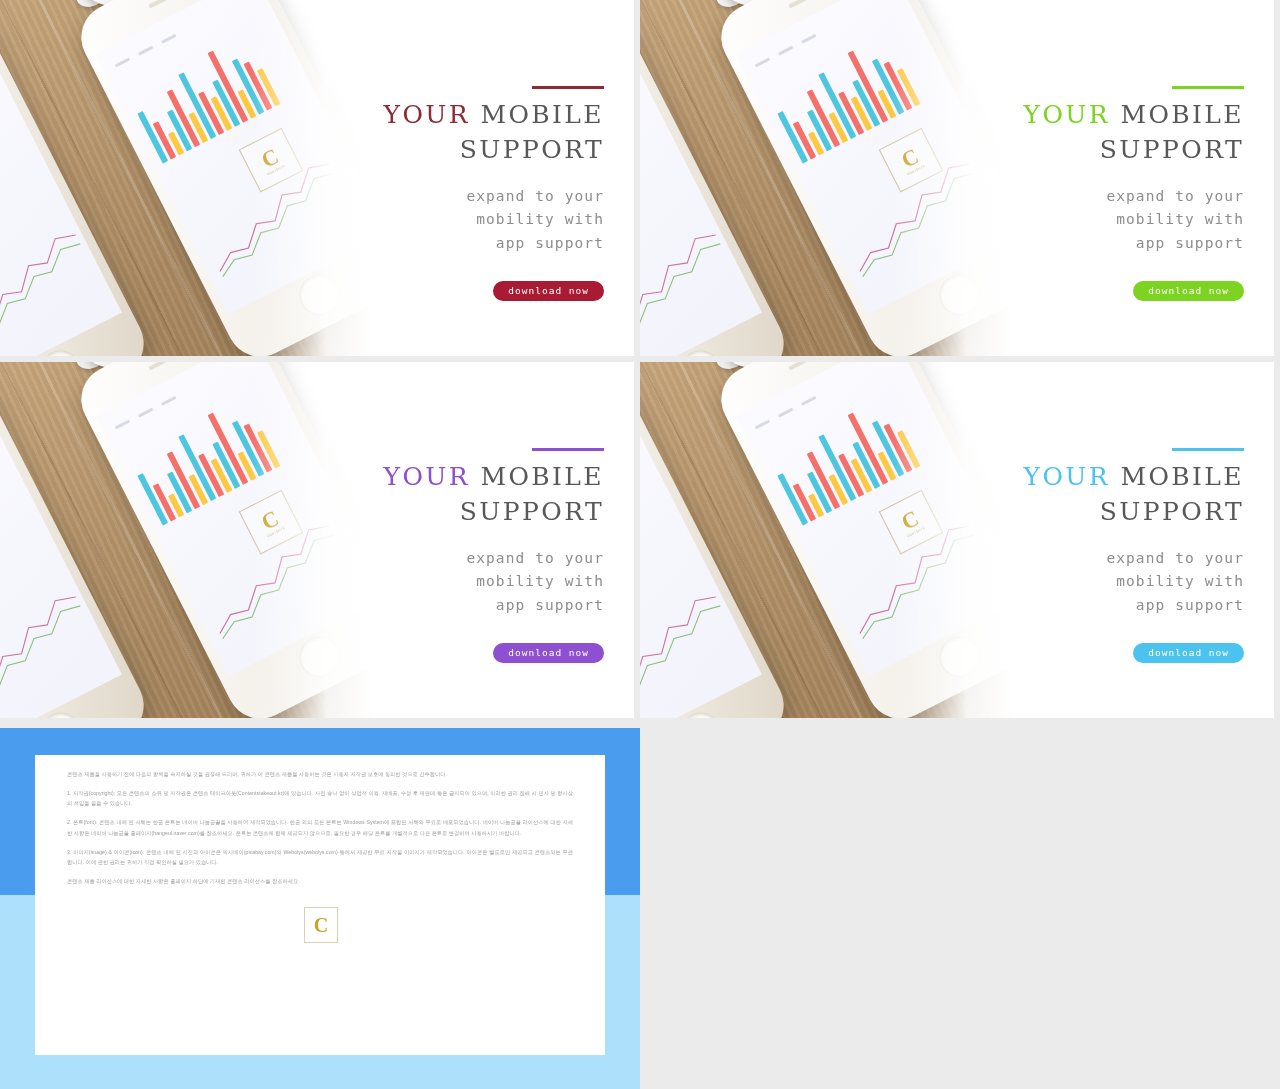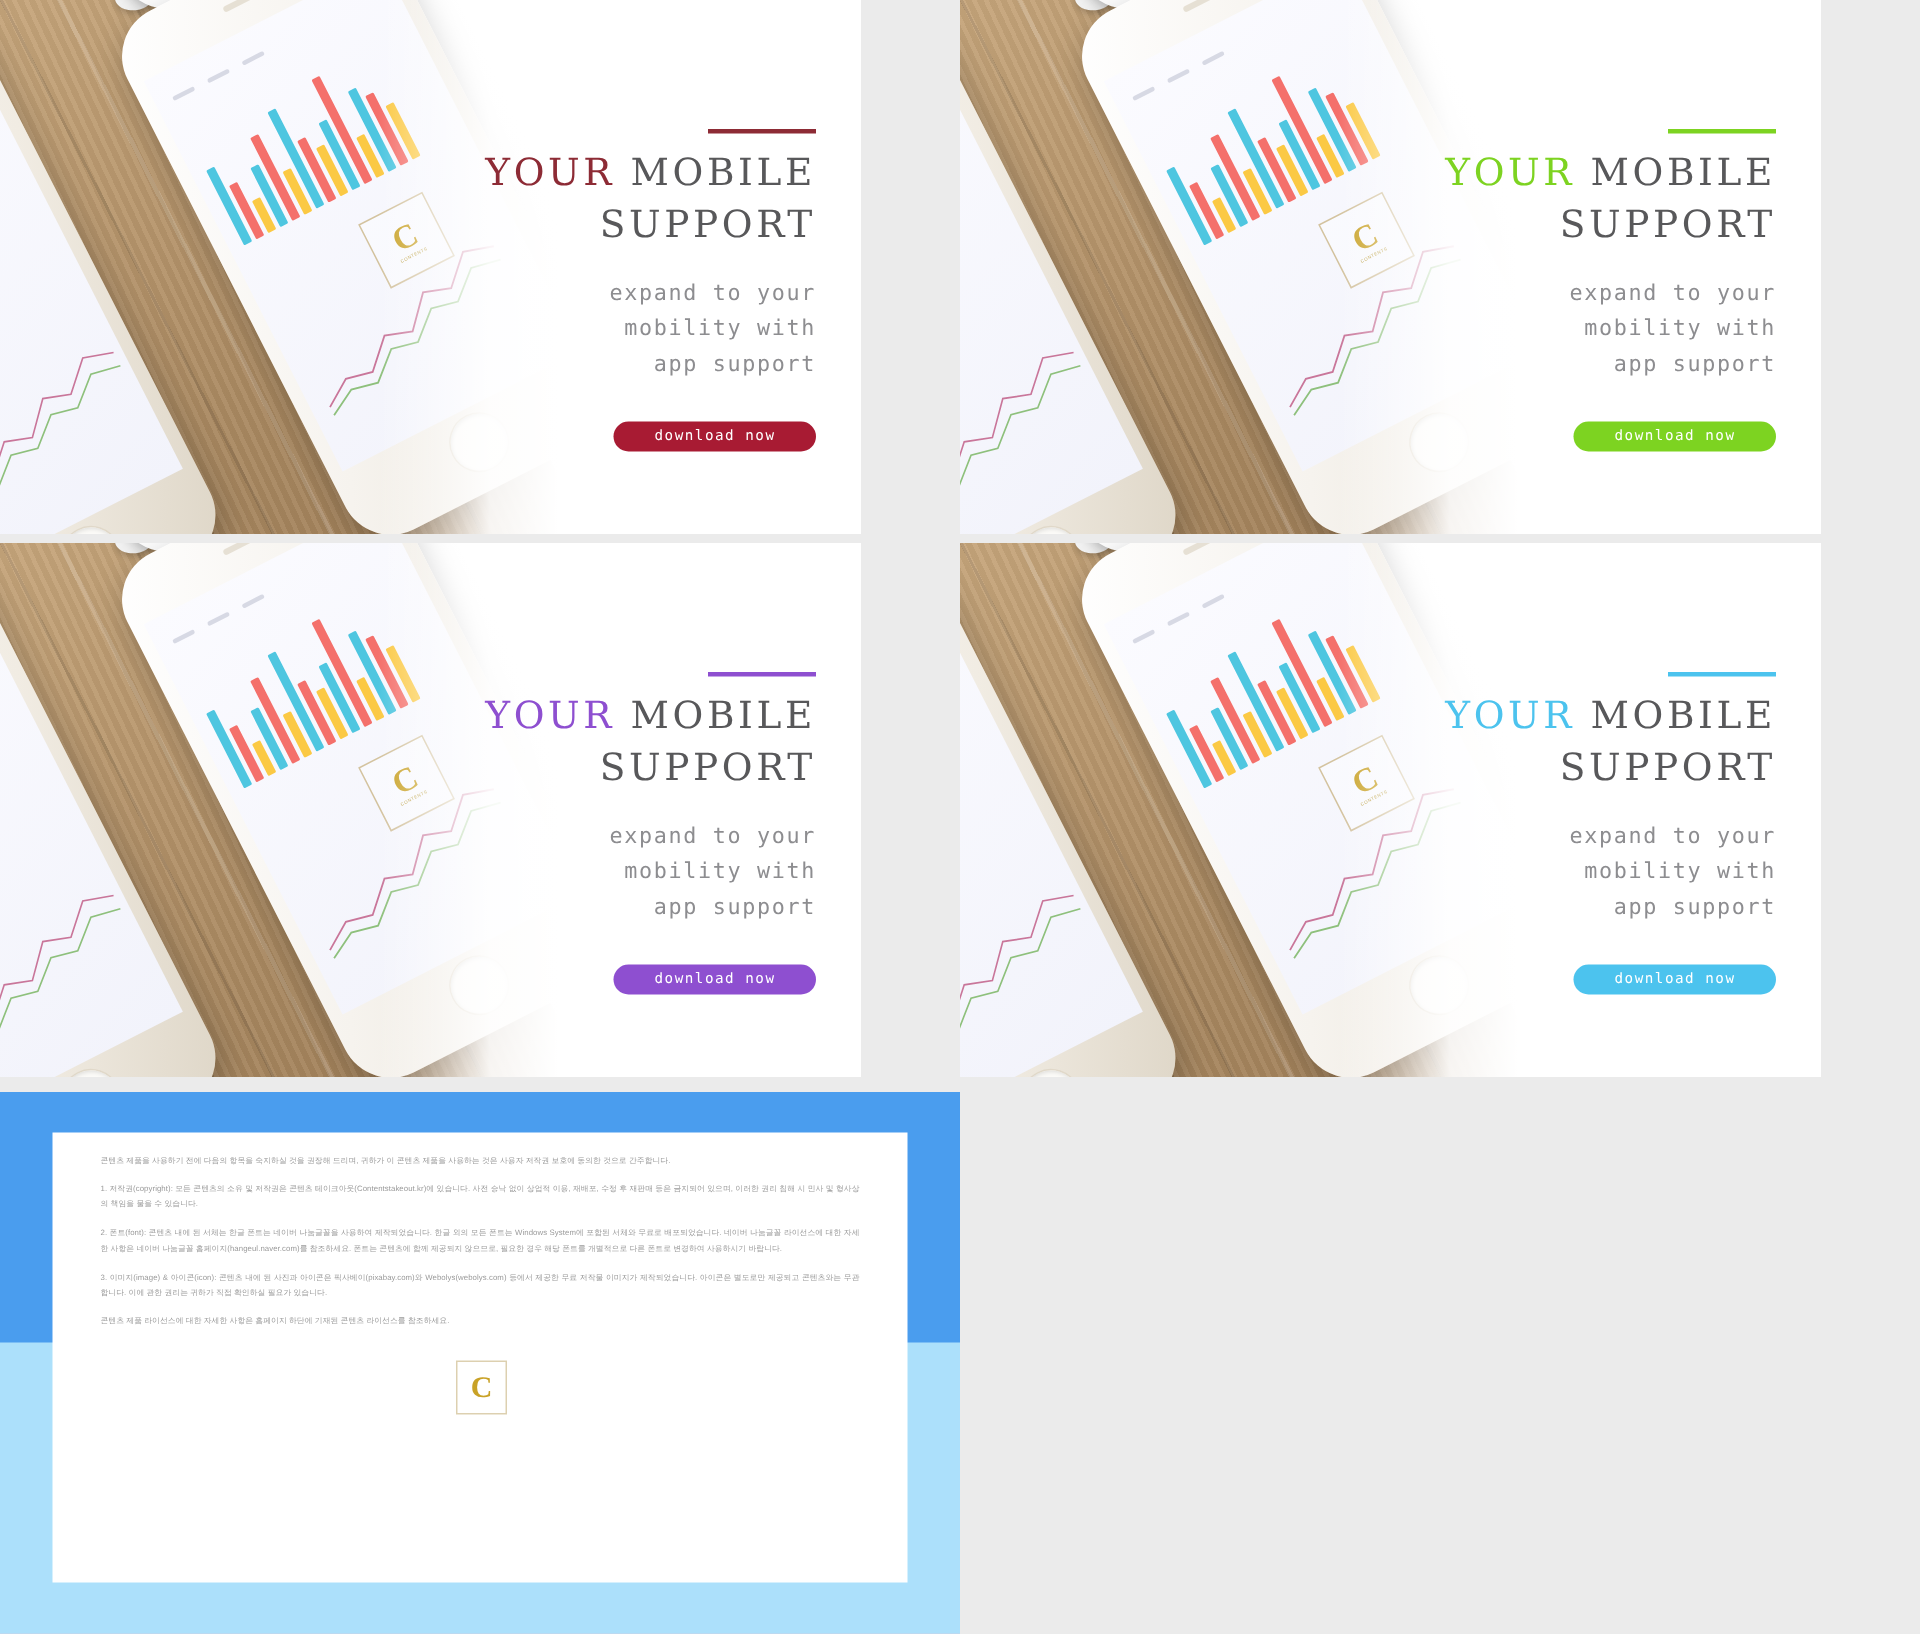--- a/index.html
+++ b/index.html
@@ -7,21 +7,21 @@
     width:1280px;height:1089px;
     background:#ebebeb;
     font-family:"Liberation Sans", sans-serif;
     overflow:hidden;
   }
   .board{position:relative;width:1280px;height:1089px;}
 
   
   .slide{
     position:absolute;
-    width:574px;height:356px;
+    width:634px;height:356px;
     background:#ffffff;
     overflow:hidden;
   }
   #slide-1{left:0;top:0;}
   #slide-2{left:640px;top:0;}
   #slide-3{left:0;top:362px;}
   #slide-4{left:640px;top:362px;}
 
   
   .photo{
@@ -140,21 +140,21 @@
     color:#58585a;margin:0;font-weight:400;
   }
   .title .accent{color:#8d2b35;}
   .subtitle{
     font-family:"DejaVu Sans Mono","Liberation Mono",monospace;
     font-size:14.5px;line-height:1.62;letter-spacing:1.1px;
     color:#8d8d90;margin:18px 0 0 0;
   }
   .cta{
     display:inline-block;margin-top:26px;
-    padding:4px 27px 5px;border-radius:11px;
+    padding:4px 15px 5px;border-radius:11px;
     font-family:"DejaVu Sans Mono","Liberation Mono",monospace;
     font-size:9.5px;letter-spacing:1px;color:#ffffff;
     background:#a81b33;
   }
 
   
   #slide-2 .rule,#slide-2 .cta{background:#7dd321;}
   #slide-2 .title .accent{color:#7dd321;}
   #slide-3 .rule,#slide-3 .cta{background:#8e4fd0;}
   #slide-3 .title .accent{color:#8e4fd0;}

